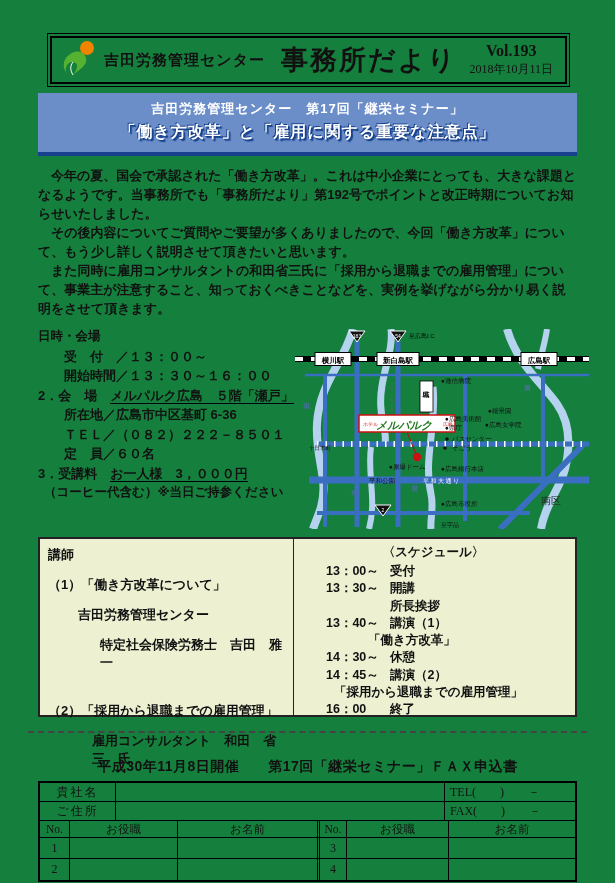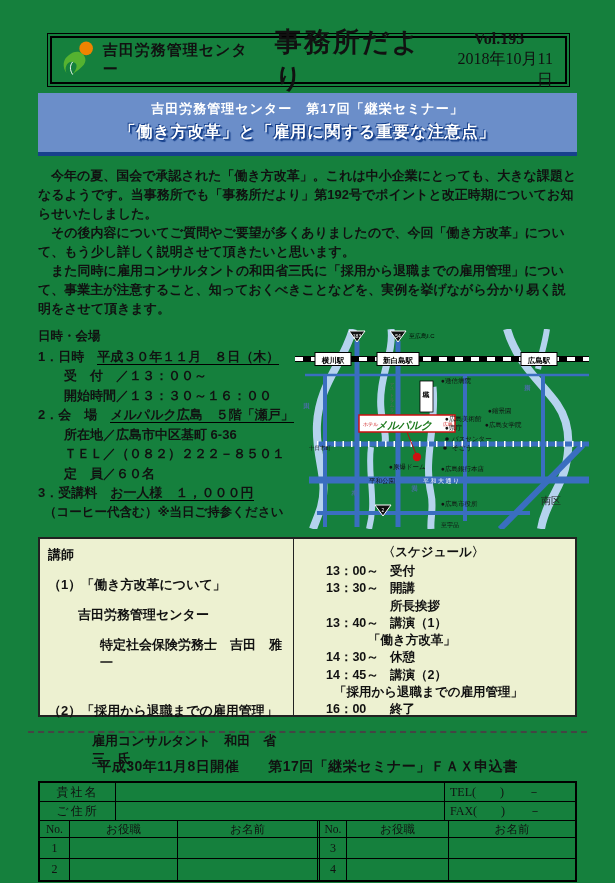--- a/index.html
+++ b/index.html
@@ -9,21 +9,21 @@
     position:relative; overflow:hidden;
     font-family:"Liberation Sans","DejaVu Sans",sans-serif; color:#111;
   }
   
   .header-box { margin:33px 45px 0 47px; border:1px solid #000; padding:2px; }
   .header-inner { border:2px solid #000; padding:4px 12px 4px 8px; display:flex; align-items:center; height:48px; }
   .company-name { font-size:15px; font-weight:bold; letter-spacing:1px; margin-left:2px; }
   .newsletter-title { font-size:27px; font-weight:bold; margin-left:16px; letter-spacing:2px; }
   .issue-block { margin-left:auto; text-align:center; font-family:"Liberation Serif","DejaVu Serif",serif; }
   .issue-vol { font-size:16px; font-weight:bold; }
-  .issue-date { font-size:16px; margin-top:1px;text-align:right; }
+  .issue-date { font-size:12px; margin-top:1px;text-align:right; }
   
   .banner { margin:6px 38px 0; background:#6b8ec9; border-bottom:4px solid #17418c;
             text-align:center; padding:7px 0 9px; }
   .banner-sub { color:#fff; font-size:13px; font-weight:bold; letter-spacing:1px; }
   .banner-main { color:#fff; font-size:16px; font-weight:bold; letter-spacing:1px; margin-top:4px;
                  text-shadow:1px 1px 0 #17418c, 2px 2px 1px #17418c, -1px -1px 0 #17418c; }
   
   .intro { margin:10px 38px 0; font-size:13px; font-weight:bold; line-height:19px; }
   
   .venue-wrap { position:relative; margin:9px 38px 0; height:198px; }
@@ -101,28 +101,27 @@
 
   <div class="intro">
     <p>　今年の夏、国会で承認された「働き方改革」。これは中小企業にとっても、大きな課題となるようです。当事務所でも「事務所だより」第192号でポイントと改正時期についてお知らせいたしました。</p>
     <p>　その後内容についてご質問やご要望が多くありましたので、今回「働き方改革」について、もう少し詳しく説明させて頂きたいと思います。</p>
     <p>　また同時に雇用コンサルタントの和田省三氏に「採用から退職までの雇用管理」について、事業主が注意すること、知っておくべきことなどを、実例を挙げながら分かり易く説明をさせて頂きます。</p>
   </div>
 
   <div class="venue-wrap">
     <div class="venue">
       <div class="venue-heading">日時・会場</div>
-      <div class="vline"><span>1．日時　</span><span class="uv">平成３０年１１月　８日（木）</span></div>
       <div class="vline ind1"><span>受　付　／１３：００～</span></div>
       <div class="vline ind1"><span>開始時間／１３：３０～１６：００</span></div>
       <div class="vline"><span>2．会　場　</span><span class="uv">メルパルク広島　５階「瀬戸」</span></div>
       <div class="vline ind1"><span>所在地／広島市中区基町 6-36</span></div>
       <div class="vline ind1"><span>ＴＥＬ／（０８２）２２２－８５０１</span></div>
       <div class="vline ind1"><span>定　員／６０名</span></div>
-      <div class="vline"><span>3．受講料　</span><span class="uv">お一人様　１，０００円</span></div>
+      <div class="vline"><span>3．受講料　</span><span class="uv">お一人様　3，０００円</span></div>
       <div class="vline ind0"><span>（コーヒー代含む）※当日ご持参ください</span></div>
     </div>
 
     <svg class="map" width="294" height="200" viewBox="0 0 294 200">
 
       <g stroke="#b5d3ee" fill="none">
         <path d="M58,0 C48,35 24,55 22,95 C20,130 34,150 26,178 C23,188 20,194 18,200" stroke-width="8"></path>
         <path d="M96,0 C99,25 83,50 86,80 C87,95 92,105 90,114" stroke-width="7"></path>
         <path d="M138,58 C142,95 128,130 136,165 C139,178 135,190 136,200" stroke-width="7"></path>
         <path d="M76,118 C72,145 82,170 74,200" stroke-width="6"></path>

